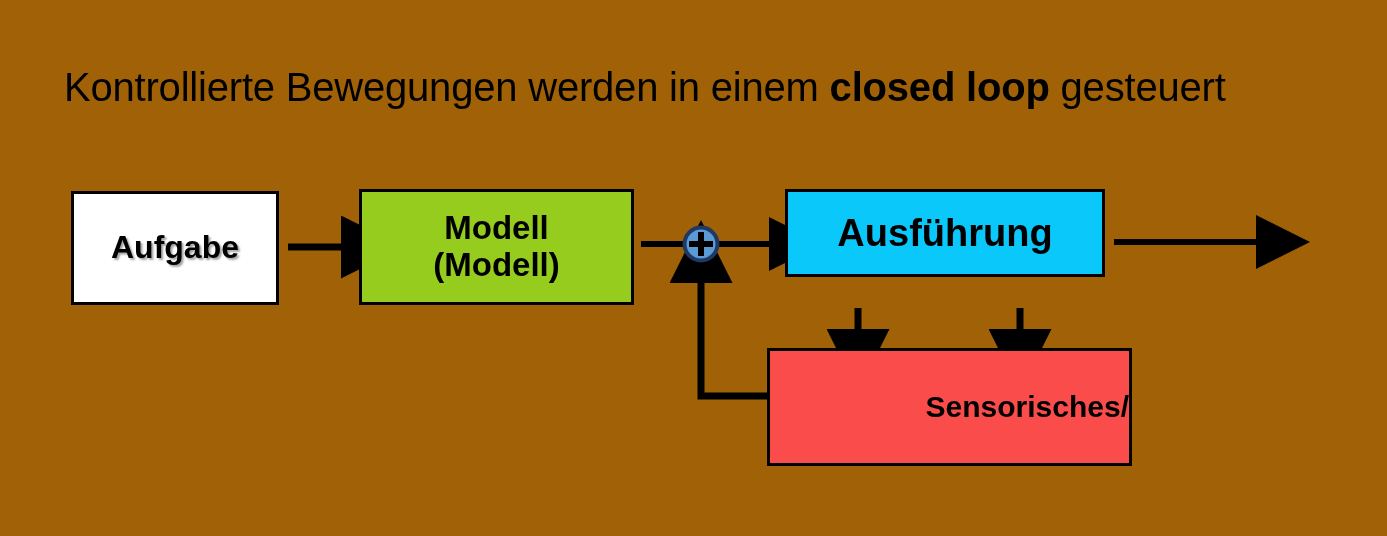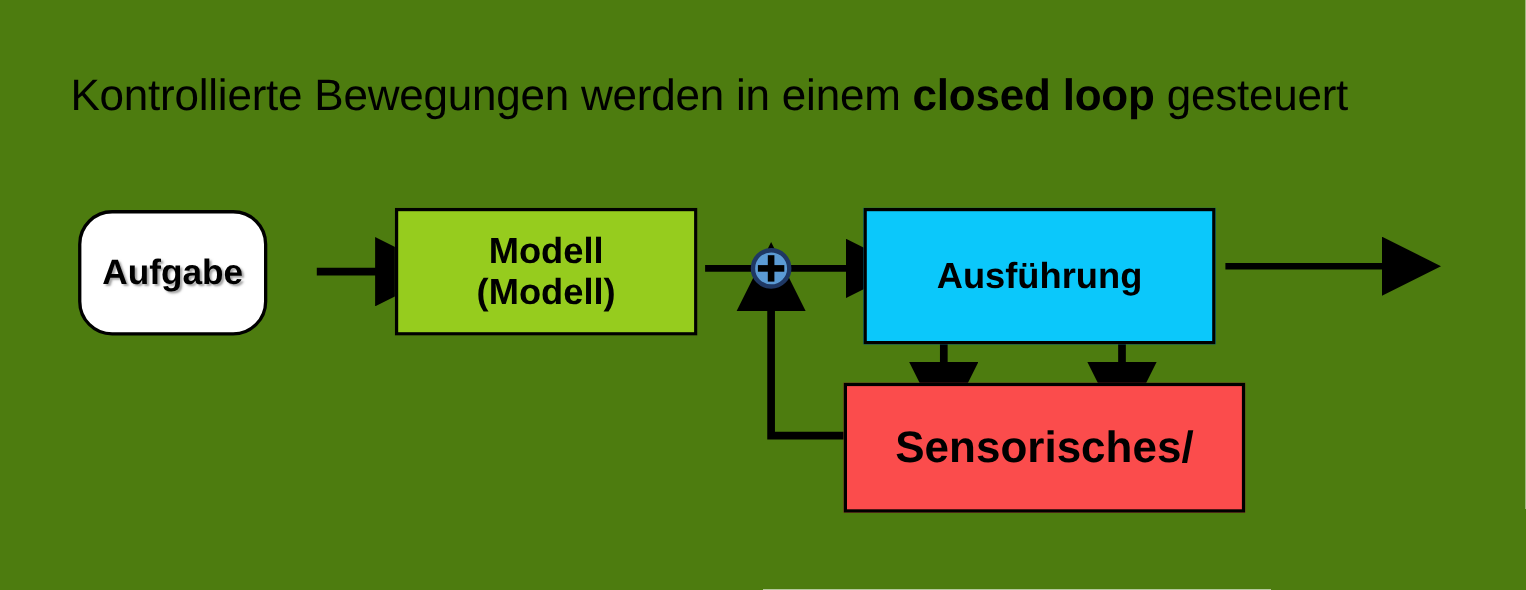--- a/index.html
+++ b/index.html
@@ -8,21 +8,21 @@
     padding: 0;
     background: #ffffff;
   }
   body {
     font-family: "Liberation Sans", sans-serif;
   }
   .canvas {
     position: relative;
     width: 1387px;
     height: 536px;
-    background: #4d7c0f;
+    background: #a16207;
     overflow: hidden;
     text-decoration: underline;
   }
 
   
   .title {
     position: absolute;
     left: 64px;
     top: 62px;
     width: 1300px;
@@ -49,55 +49,55 @@
     text-align: center;
     font-family: "Liberation Sans", sans-serif;
     font-weight: 700;
     color: #000000;
     line-height: 1.12;
   }
 
   .node-task {
     left: 71px;
     top: 191px;
-    width: 172px;
+    width: 208px;
     height: 114px;
     background: #ffffff;
     font-size: 32px;
-    border-radius: 31px;
   }
   .node-task .lbl {
     text-shadow: 2px 2px 2px rgba(90,90,90,0.55);
   }
 
   .node-model {
     left: 359px;
     top: 189px;
     width: 275px;
     height: 116px;
     background: #96CC1E;
     font-size: 33px;
   }
 
   .node-exec {
     left: 785px;
     top: 189px;
     width: 320px;
-    height: 124px;
+    height: 88px;
     background: #0BC8FB;
-    font-size: 33px;
+    font-size: 38px;
   }
 
   .node-feedback {
     left: 767px;
     top: 348px;
     width: 365px;
     height: 118px;
     background: #FB4C4C;
-    font-size: 40px;
+    font-size: 30px;
+    justify-content: flex-end;
   }
 
   
   .sum-node {
     position: absolute;
     left: 681px;
     top: 224px;
     width: 40px;
     height: 40px;
   }

